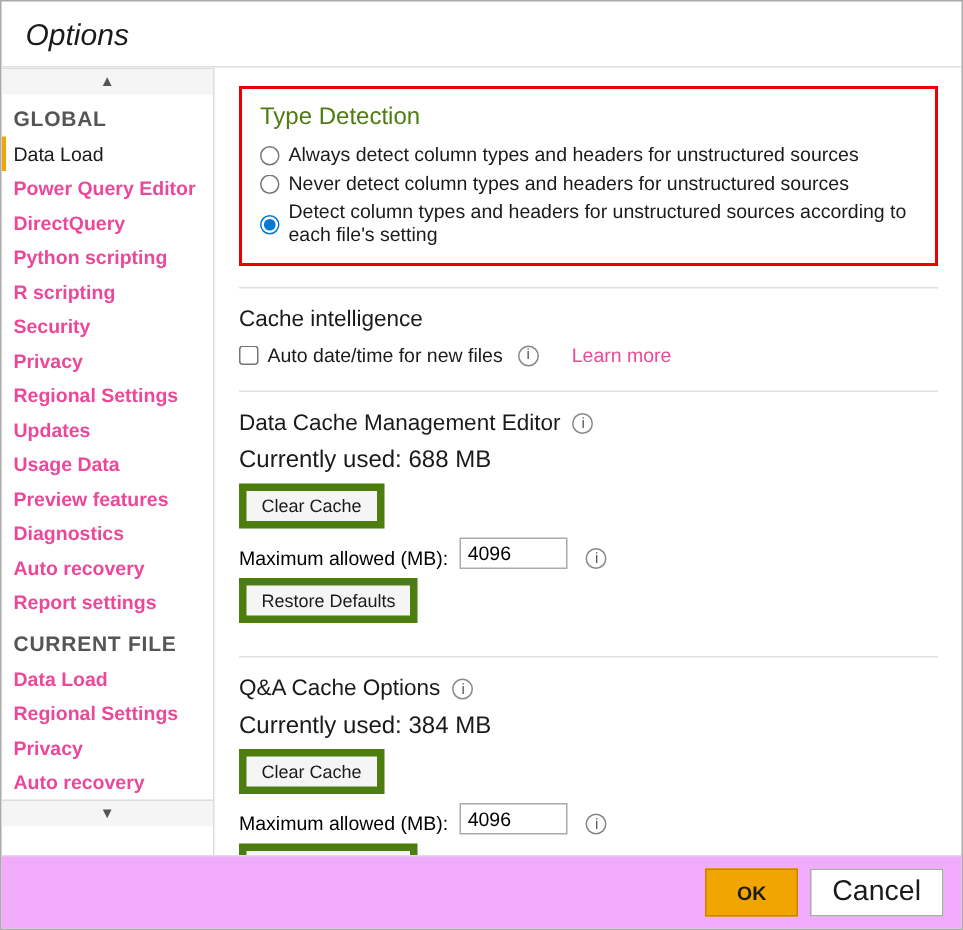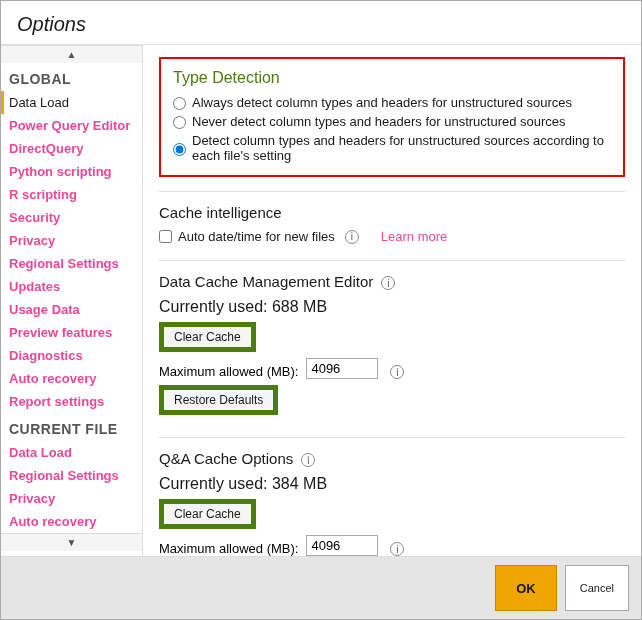--- a/index.html
+++ b/index.html
@@ -208,37 +208,37 @@
       font-size: 13px;
     }
 
     
     .dialog-footer {
       border-top: 1px solid #ddd;
       padding: 8px 12px;
       display: flex;
       justify-content: flex-end;
       gap: 8px;
-      background: #e5e5e5;
+      background: #f0abfc;
     }
     .btn-ok {
       padding: 4px 20px;
       background: #f0a500;
       border: 1px solid #d08000;
       color: #1a1a1a;
       font-size: 13px;
       cursor: pointer;
       font-weight: 600;
     }
     .btn-cancel {
-      padding: 16px 14px;
+      padding: 4px 14px;
       background: #fff;
       border: 1px solid #aaa;
       color: #1a1a1a;
-      font-size: 11px;
+      font-size: 19px;
       cursor: pointer;
     }
   </style>
 </head>
 <body>
 
 <div class="dialog">
 
   <div class="dialog-title">Options</div>
 

